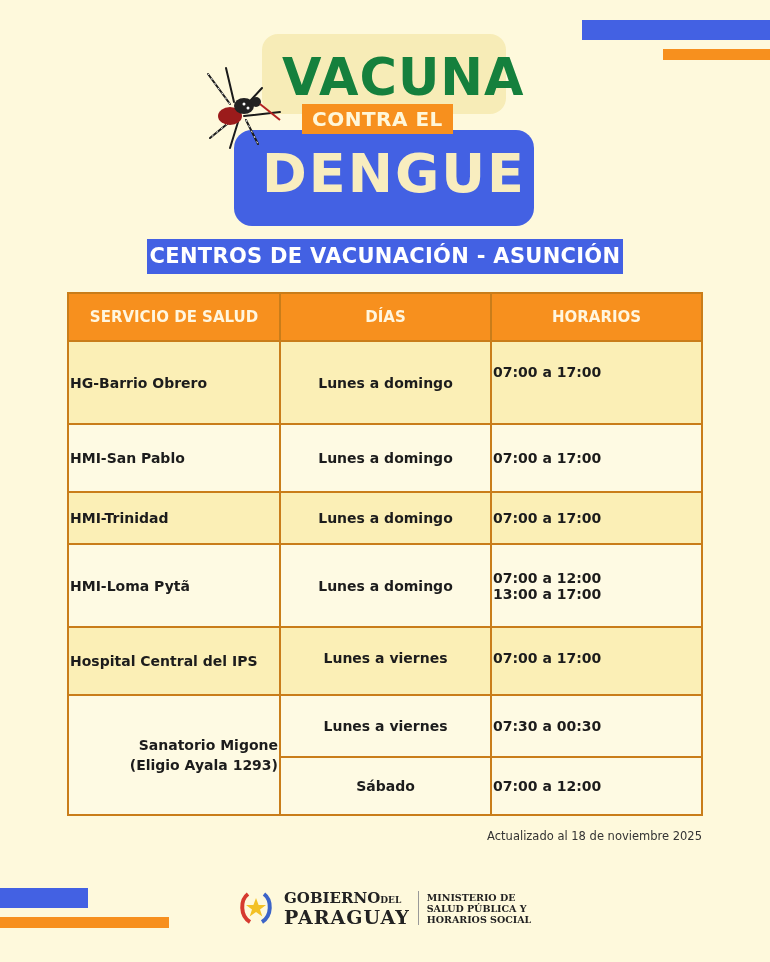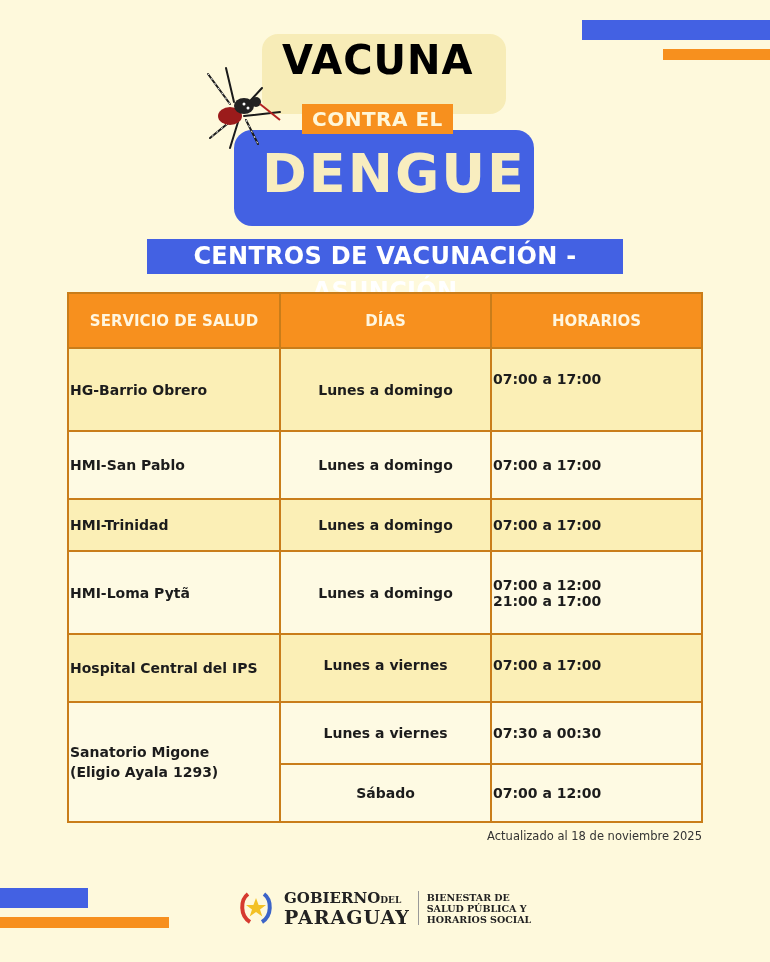--- a/index.html
+++ b/index.html
@@ -10,34 +10,34 @@
       color: #1c1c1c;
     }
     .bar { position: absolute; }
     .bar.blue { background: #4361e3; }
     .bar.orange { background: #f7901e; }
 
     
     .title-wrap { position: absolute; left: 200px; top: 30px; width: 340px; height: 200px; }
     .pill-cream { position: absolute; left: 62px; top: 4px; width: 244px; height: 80px; background: #f7ecb7; border-radius: 16px; }
     .pill-blue { position: absolute; left: 34px; top: 100px; width: 300px; height: 96px; background: #4361e3; border-radius: 18px; }
-    .t-vacuna { position: absolute; left: 82px; top: 7px; font-family: "DejaVu Sans", sans-serif; font-weight: bold; font-size: 40px; color: #000000; letter-spacing: 1px; }
+    .t-vacuna { position: absolute; left: 82px; top: 18px; font-family: "DejaVu Sans", sans-serif; font-weight: bold; font-size: 51px; color: #15803d; letter-spacing: 1px; }
     .tag-orange { position: absolute; left: 102px; top: 74px; background: #f7901e; padding: 3px 10px; height: 30px; box-sizing: border-box; }
     .t-contra { font-weight: bold; font-size: 20px; color: #fff7d9; line-height: 24px; letter-spacing: 0.5px; }
     .t-dengue { position: absolute; left: 62px; top: 112px; font-weight: bold; font-size: 54px; color: #f8edbf; letter-spacing: 2px; }
     .mosquito { position: absolute; left: 0px; top: 34px; width: 90px; height: 90px; }
 
     
     .subtitle { position: absolute; left: 147px; top: 239px; width: 476px; height: 35px; background: #4361e3; color: #ffffff;
-      font-weight: bold; font-size: 24px; line-height: 35px; text-align: center; letter-spacing: 0.3px; }
+      font-weight: bold; font-size: 21px; line-height: 35px; text-align: center; letter-spacing: 0.3px; }
 
     
     table.sched { position: absolute; left: 67px; top: 292px; width: 636px; border-collapse: collapse; }
     table.sched th, table.sched td { border: 2px solid #c97d1a; box-sizing: border-box; }
-    table.sched th { background: #f7901e; color: #fff6df; font-weight: bold; font-size: 15px; height: 55px; text-align: center; }
+    table.sched th { background: #f7901e; color: #fff6df; font-weight: bold; font-size: 15px; height: 48px; text-align: center; }
     table.sched td { font-weight: bold; font-size: 14px; }
     td.c-name { text-align: left; width: 212px; }
     td.c-days { text-align: center; width: 211px; }
     td.c-hours { }
     tr.shade td { background: #fbefb6; }
     tr.light td { background: #fefae3; }
 
     .updated { position: absolute; right: 68px; top: 829px; font-size: 11.5px; color: #333; }
 
     
@@ -114,30 +114,30 @@
     <tr class="shade" style="height:52px;">
       <td class="c-name">HMI-Trinidad</td>
       <td class="c-days">Lunes a domingo</td>
       <td class="c-hours">07:00 a 17:00</td>
     </tr>
     <tr class="light" style="height:83px;">
       <td class="c-name">HMI-Loma Pytã</td>
       <td class="c-days">Lunes a domingo</td>
       <td class="c-hours" style="line-height:16px;">
         <div>07:00 a 12:00</div>
-        <div>21:00 a 17:00</div>
+        <div>13:00 a 17:00</div>
       </td>
     </tr>
     <tr class="shade" style="height:68px;">
       <td class="c-name">Hospital Central del IPS</td>
       <td class="c-days" style="vertical-align:top; padding-top:22px;">Lunes a viernes</td>
       <td class="c-hours" style="vertical-align:top; padding-top:22px;">07:00 a 17:00</td>
     </tr>
     <tr class="light" style="height:62px;">
-      <td class="c-name" rowspan="2" style="line-height:20px;">
+      <td class="c-name" rowspan="2" style="line-height:20px;text-align:right;">
         <div>Sanatorio Migone</div>
         <div>(Eligio Ayala 1293)</div>
       </td>
       <td class="c-days">Lunes a viernes</td>
       <td class="c-hours">07:30 a 00:30</td>
     </tr>
     <tr class="light" style="height:58px;">
       <td class="c-days">Sábado</td>
       <td class="c-hours">07:00 a 12:00</td>
     </tr>
@@ -151,17 +151,17 @@
     <path d="M14 34 C4 28 4 12 12 6" stroke="#d63a2f" stroke-width="4" fill="none"></path>
     <path d="M26 34 C36 28 36 12 28 6" stroke="#3c64c8" stroke-width="4" fill="none"></path>
     <polygon points="20,10 22.6,17 30,17 24,21.5 26.3,28.5 20,24 13.7,28.5 16,21.5 10,17 17.4,17" fill="#f3c125"></polygon>
   </svg>
   <div class="gob">
     <div class="l1"><span>GOBIERNO</span><small>DEL</small></div>
     <div class="l2">PARAGUAY</div>
   </div>
   <div class="vdiv"></div>
   <div class="min">
-    <div>BIENESTAR DE</div>
+    <div>MINISTERIO DE</div>
     <div>SALUD PÚBLICA Y</div>
     <div>HORARIOS SOCIAL</div>
   </div>
 </div>
 
 </body></html>

